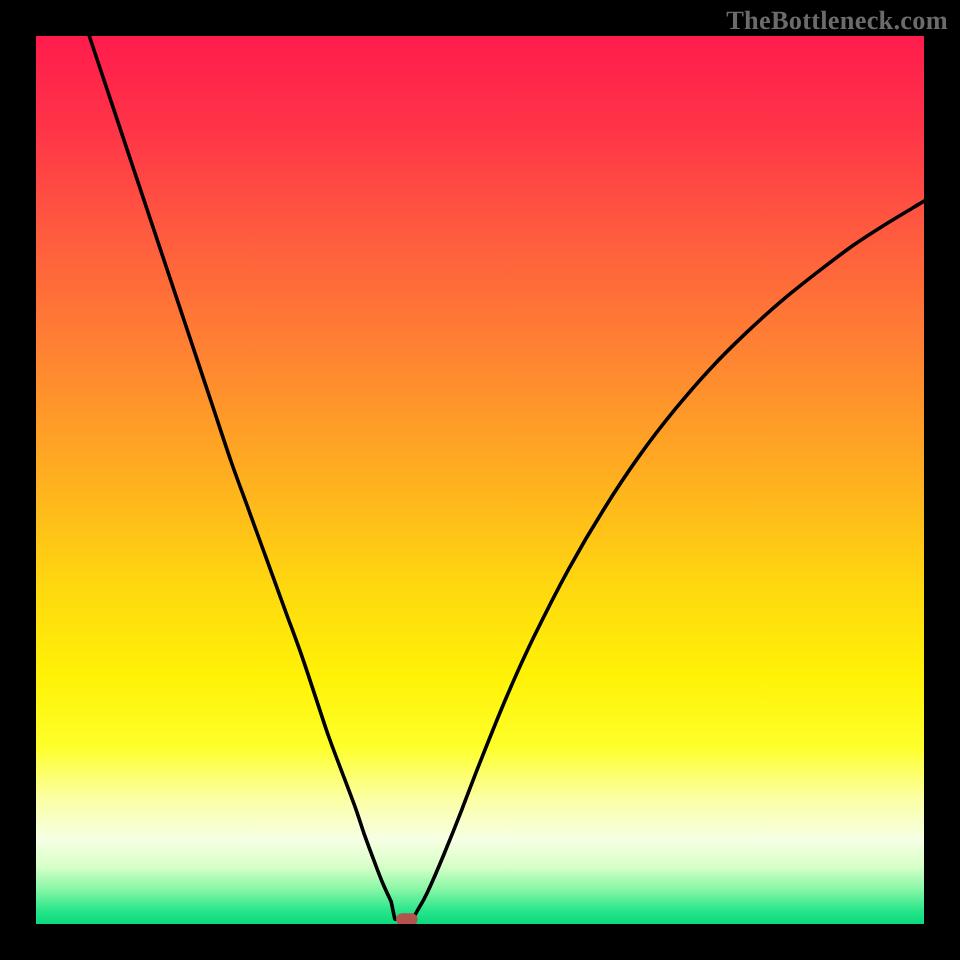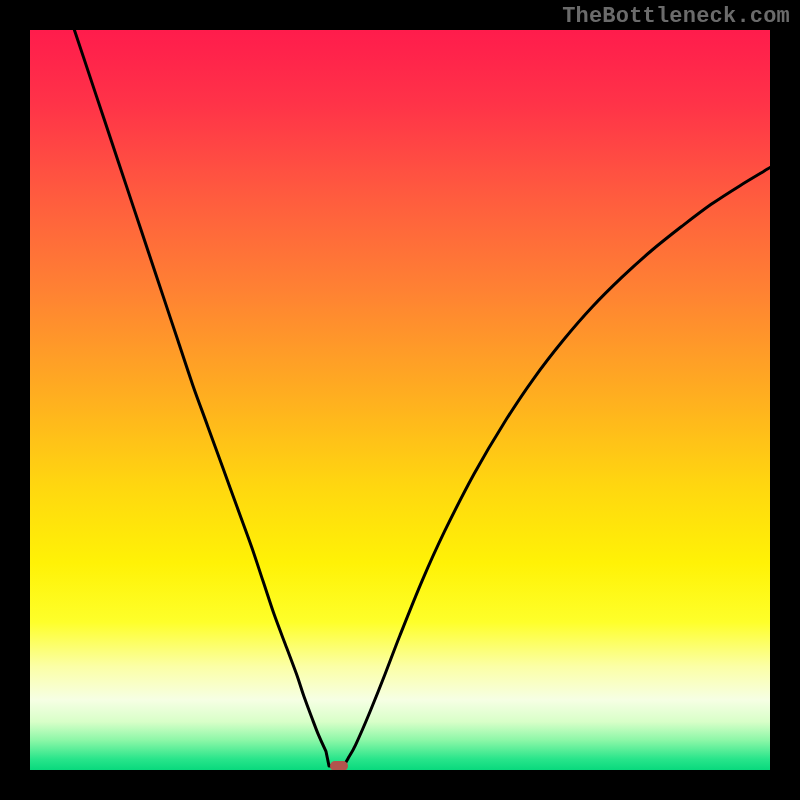--- a/index.html
+++ b/index.html
@@ -44,21 +44,21 @@
     position: absolute;
     width: 18px;
     height: 10px;
     border-radius: 5px;
     transform: translate(-50%, -50%);
   }
   .watermark {
     position: absolute;
     top: 4px;
     right: 10px;
-    font-family: Liberation Mono, monospace;
+    font-family: Liberation Serif, serif;
     font-size: 22px;
     font-weight: 600;
     color: #6b6b6b;
     letter-spacing: 0.2px;
   }
 </style>
 </head>
 <body>
 
 <div class="frame">

